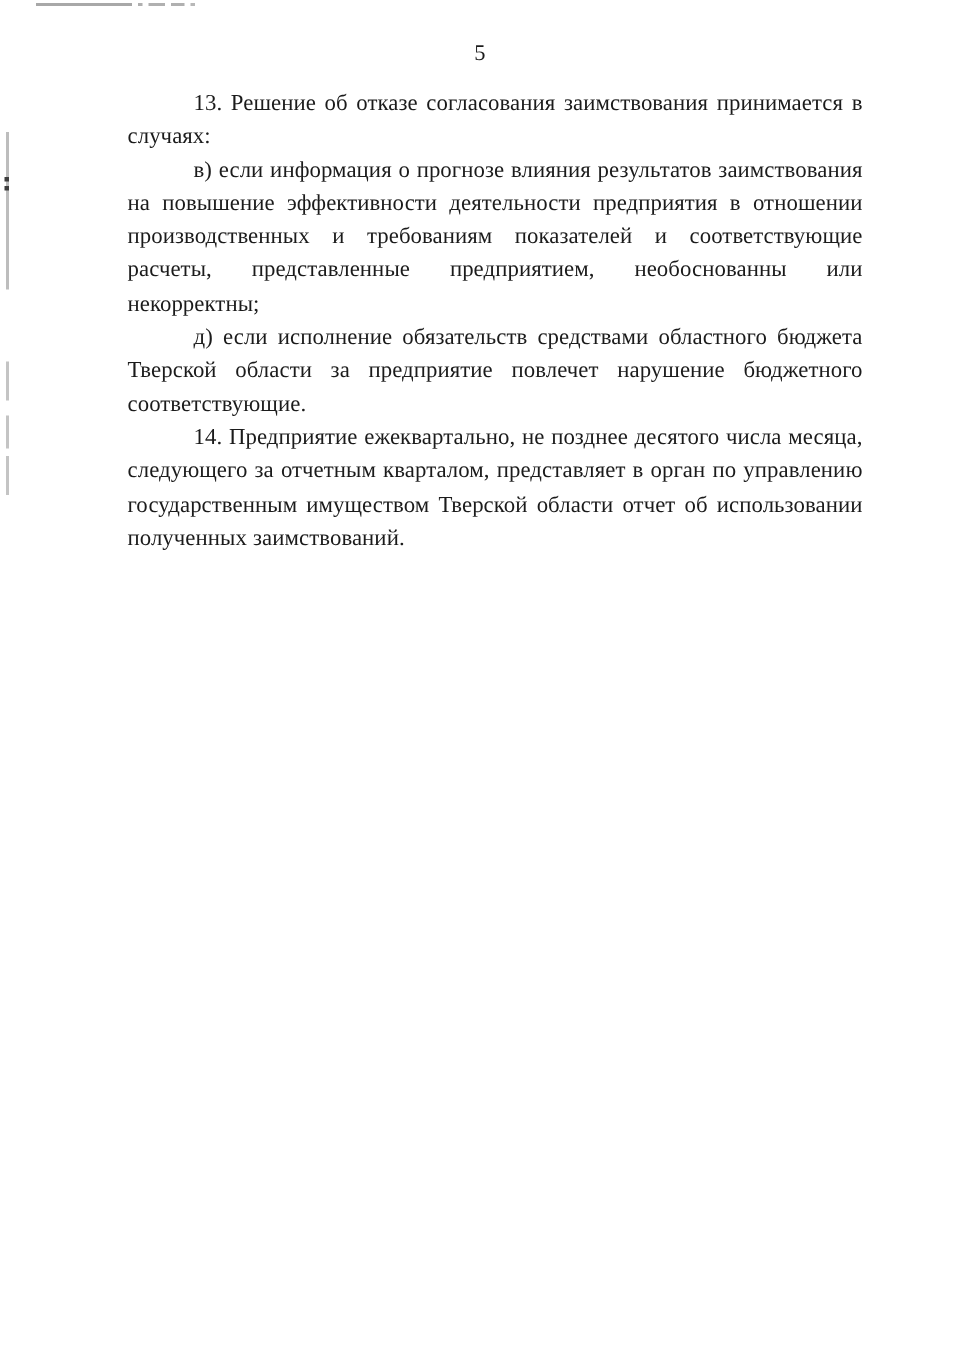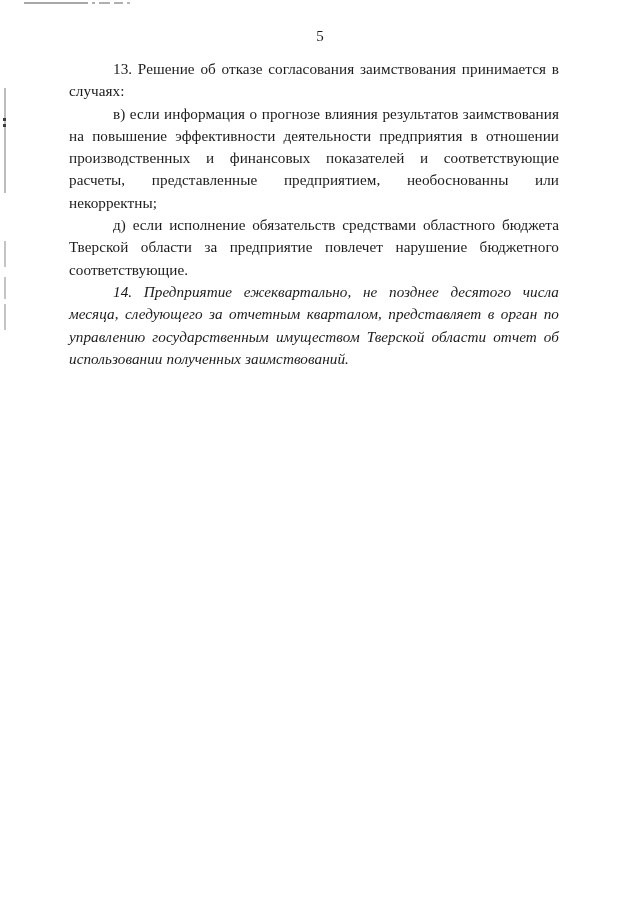--- a/index.html
+++ b/index.html
@@ -124,39 +124,38 @@
     top: 27px;
     text-align: center;
     font-size: 15px;
     line-height: 18px;
     letter-spacing: 0.2px;
   }
 
   
   .body-text {
     position: absolute;
-    left: 69px;
+    left: 85px;
     top: 58px;
     width: 490px;
   }
   .para {
     margin: 0;
     font-size: 15.2px;
     line-height: 22.3px;
     text-align: justify;
     text-indent: 44px;
     letter-spacing: 0.05px;
     word-spacing: 0.2px;
   }
   .para + .para {
     margin-top: 0;
   }
   .para:last-child {
     text-align-last: left;
-    font-style: italic;
   }
 </style>
 </head>
 <body>
 
 <div class="page">
 
   <div class="artifact-top-rule"></div>
   <div class="artifact-top-dash-a"></div>
   <div class="artifact-top-dash-b"></div>
@@ -167,18 +166,18 @@
   <div class="artifact-left-tick-a"></div>
   <div class="artifact-left-tick-b"></div>
   <div class="artifact-left-rule-b"></div>
   <div class="artifact-left-rule-c"></div>
   <div class="artifact-left-rule-d"></div>
 
   <div class="page-number">5</div>
 
   <div class="body-text">
     <p class="para">13. Решение об отказе согласования заимствования принимается в случаях:</p>
-    <p class="para">в) если информация о прогнозе влияния результатов заимствования на повышение эффективности деятельности предприятия в отношении производственных и финансовых показателей и соответствующие расчеты, представленные предприятием, необоснованны или некорректны;</p>
+    <p class="para">в) если информация о прогнозе влияния результатов заимствования на повышение эффективности деятельности предприятия в отношении производственных и требованиям показателей и соответствующие расчеты, представленные предприятием, необоснованны или некорректны;</p>
     <p class="para">д) если исполнение обязательств средствами областного бюджета Тверской области за предприятие повлечет нарушение бюджетного соответствующие.</p>
     <p class="para">14. Предприятие ежеквартально, не позднее десятого числа месяца, следующего за отчетным кварталом, представляет в орган по управлению государственным имуществом Тверской области отчет об использовании полученных заимствований.</p>
   </div>
 
 </div>
 
 </body></html>

